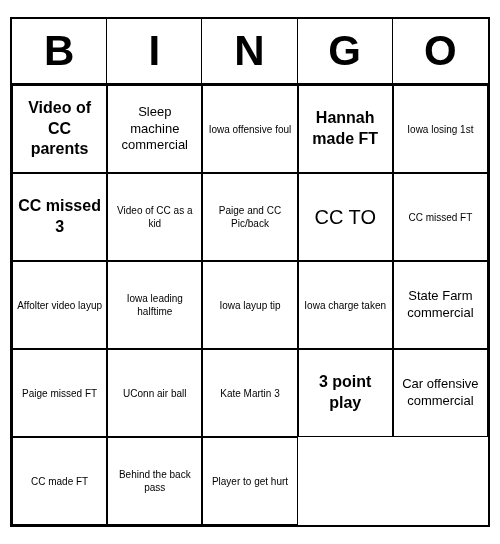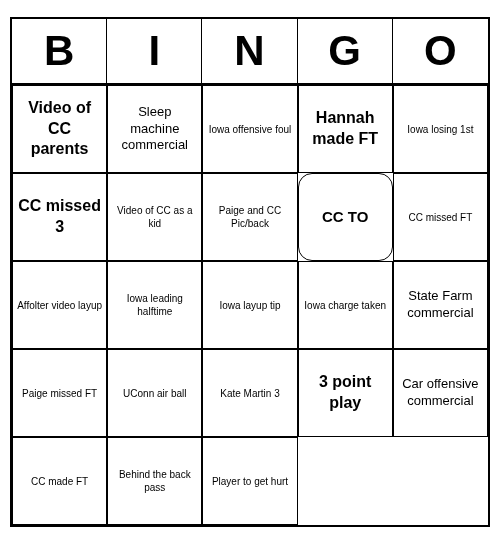--- a/index.html
+++ b/index.html
@@ -39,23 +39,22 @@
       min-height: 88px;
       display: flex;
       align-items: center;
       justify-content: center;
       text-align: center;
       padding: 4px;
       font-size: 10px;
       line-height: 1.3;
     }
     .bingo-cell.large-text {
-      font-size: 15px;
-      font-weight: bold;
-      border-radius: 14px;
+      font-size: 20px;
+      font-weight: normal;
     }
     .bingo-cell.medium-text {
       font-size: 16px;
       font-weight: bold;
     }
     .bingo-cell.small-text {
       font-size: 13px;
     }
   </style>
 </head>

